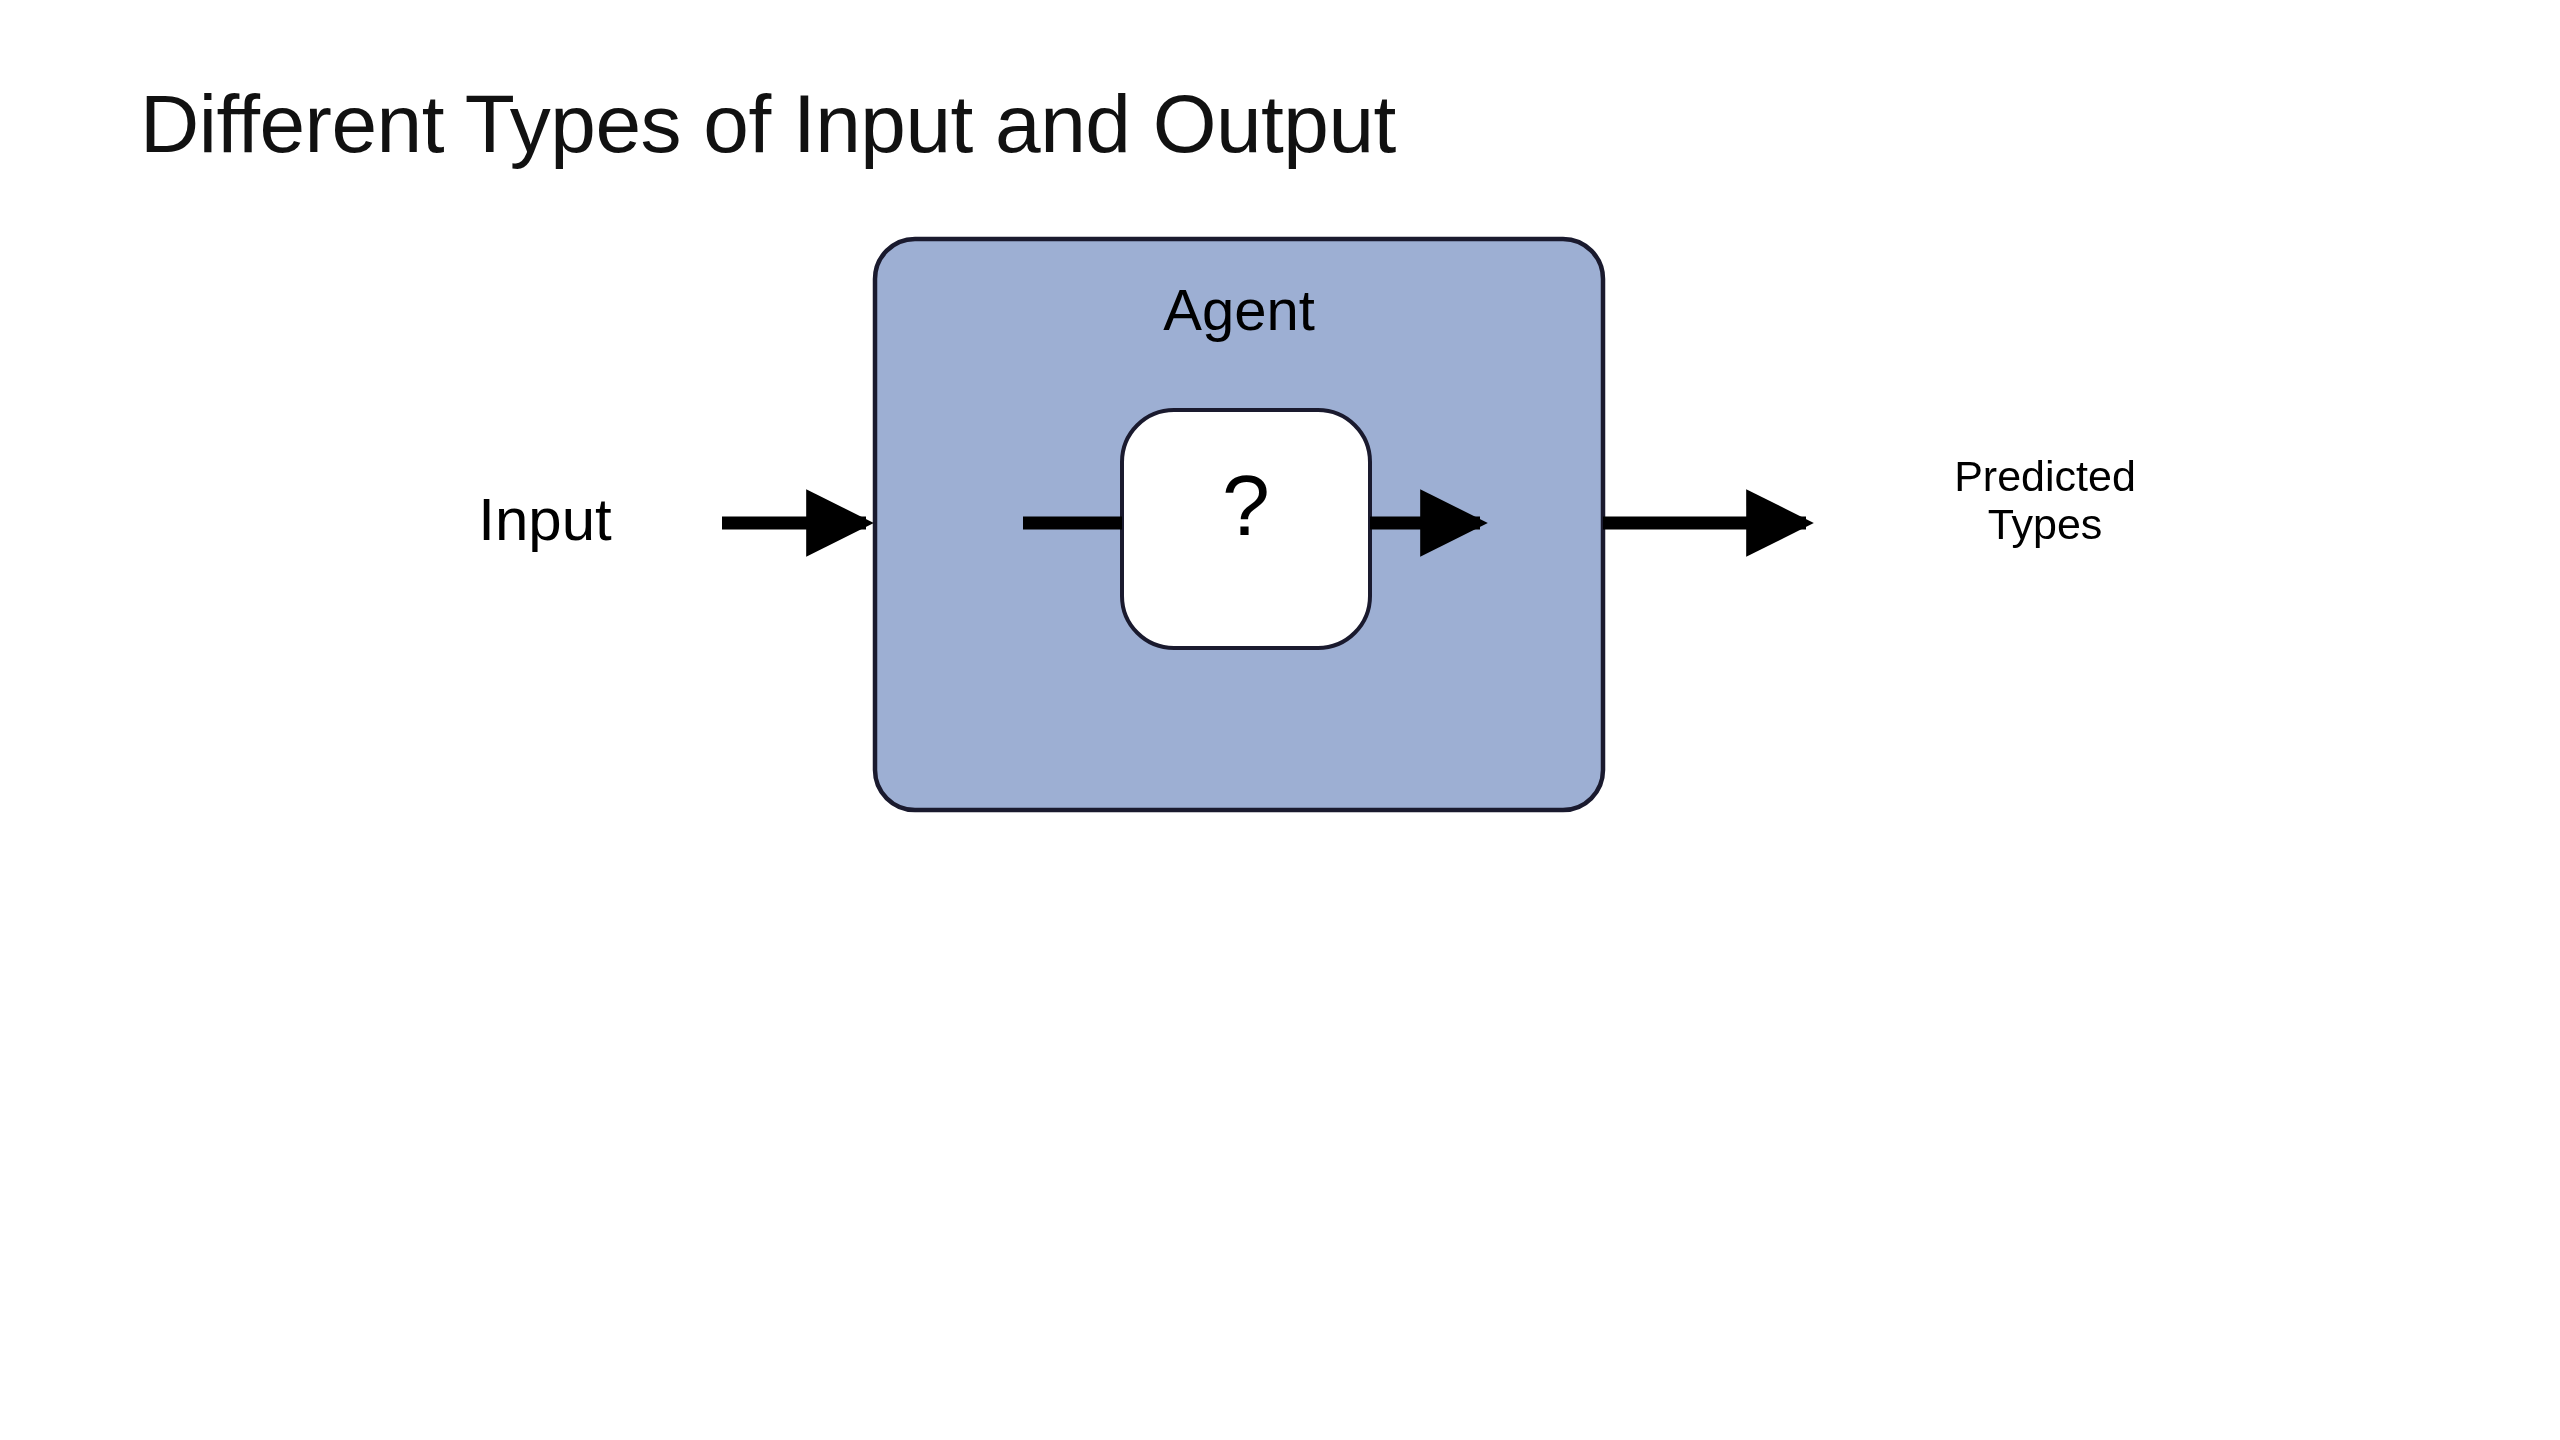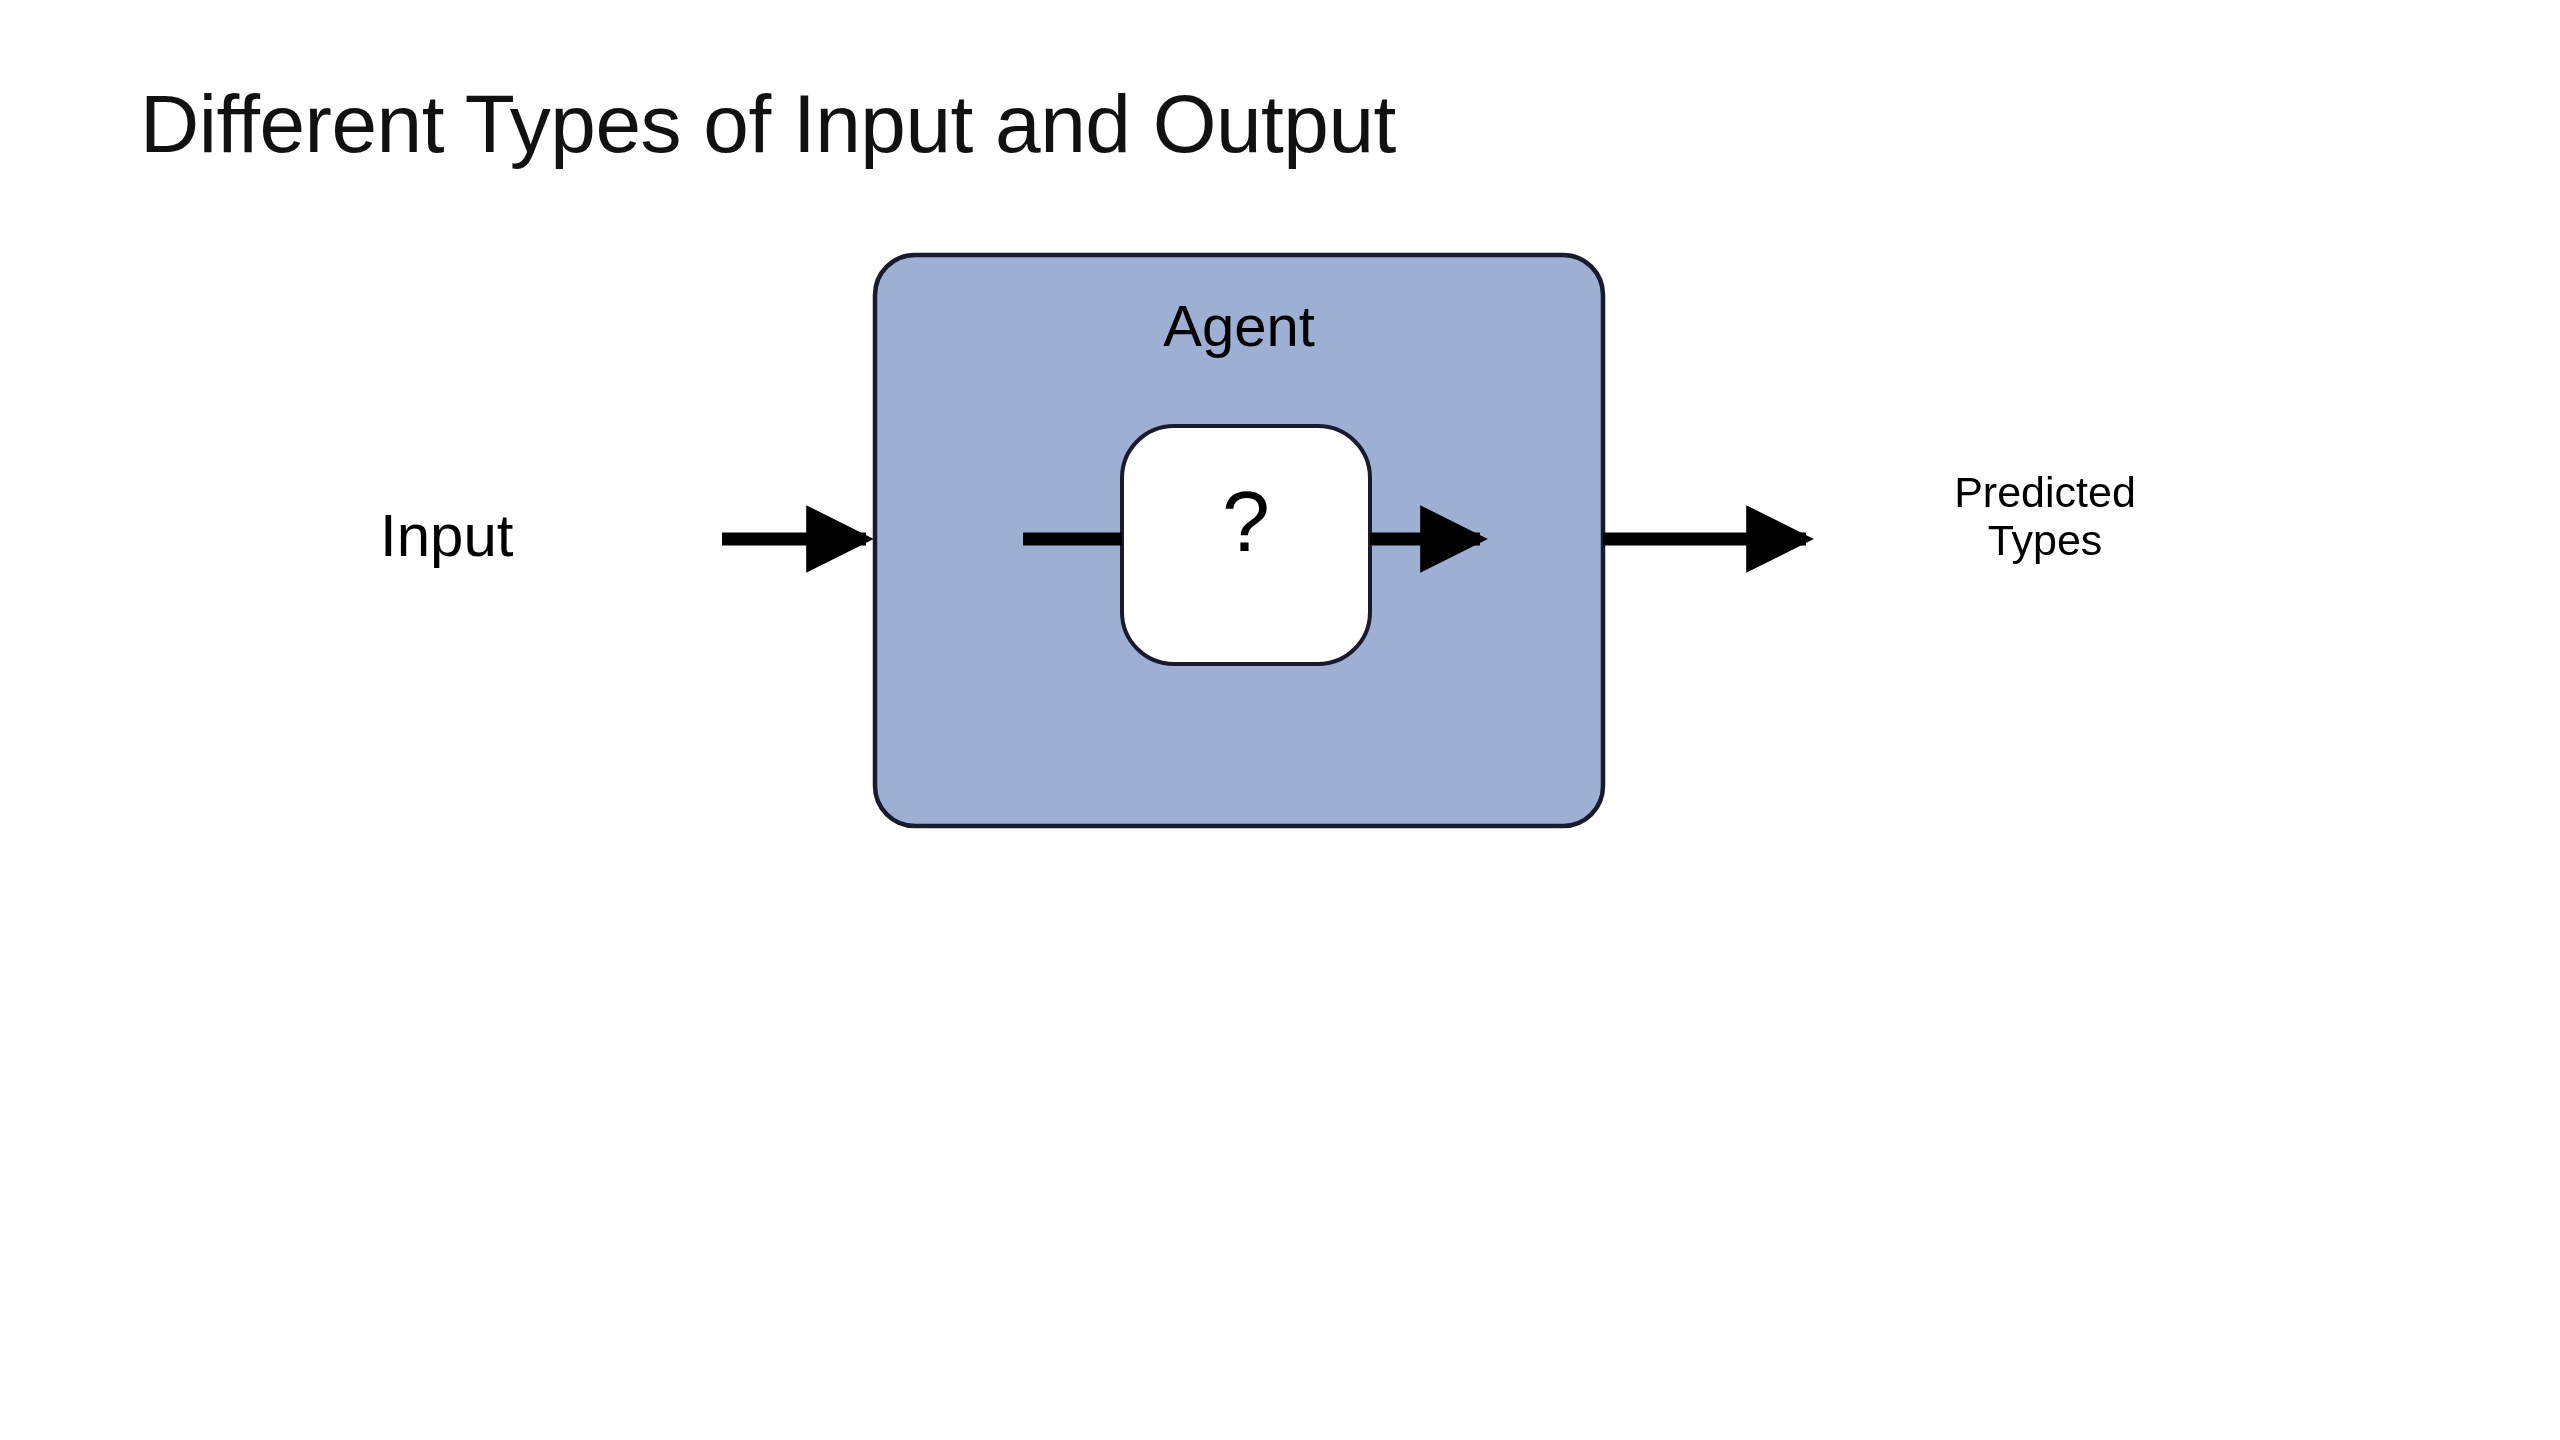--- a/index.html
+++ b/index.html
@@ -33,21 +33,21 @@
     letter-spacing: -0.5px;
     line-height: 1.12;
     color: #111111;
     white-space: nowrap;
   }
 
   
   #diagram {
     position: absolute;
     left: 0;
-    top: 16px;
+    top: 0;
     width: 2560px;
     height: 1069px;
   }
   #diagram svg {
     display: block;
     width: 2560px;
     height: 1440px;
   }
 
   
@@ -65,20 +65,21 @@
     width: 732px;
     text-align: center;
     font-size: 58px;
     line-height: 1.05;
   }
 
   #input-label {
     left: 380px;
     top: 488px;
     width: 330px;
+    text-align: center;
     font-size: 60px;
     line-height: 1.05;
   }
 
   #output-label {
     left: 1830px;
     top: 452px;
     width: 430px;
     text-align: center;
     font-size: 43px;

